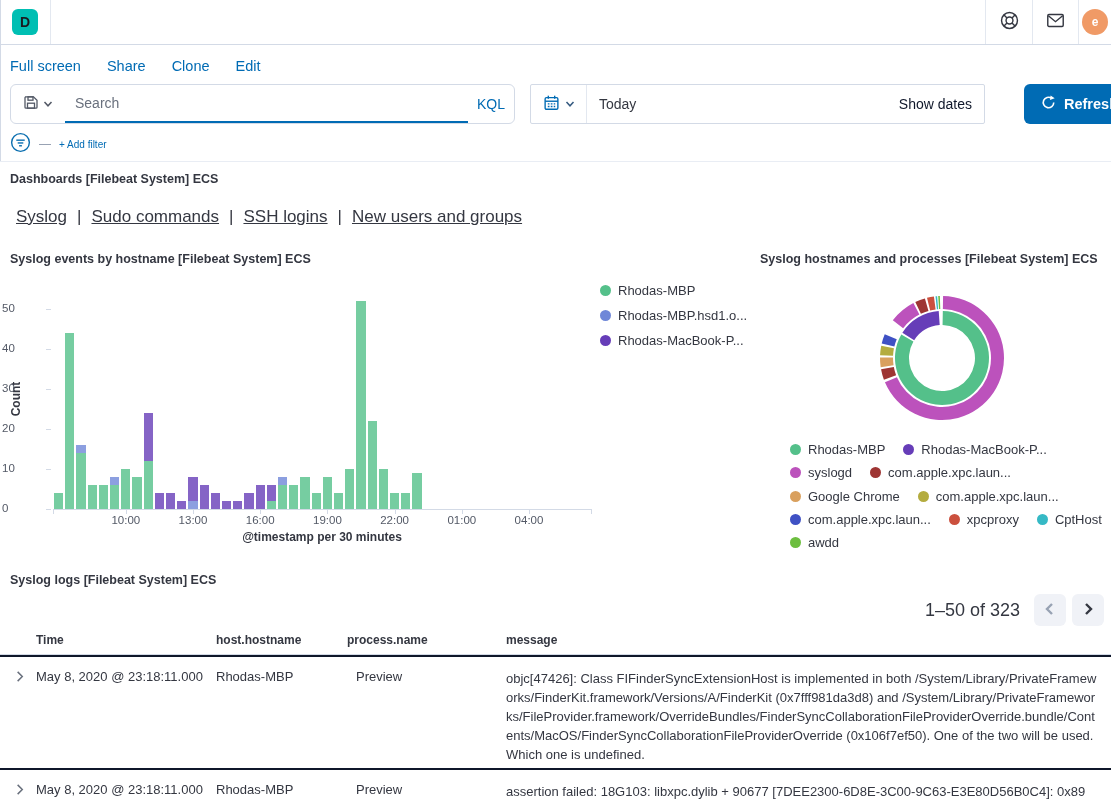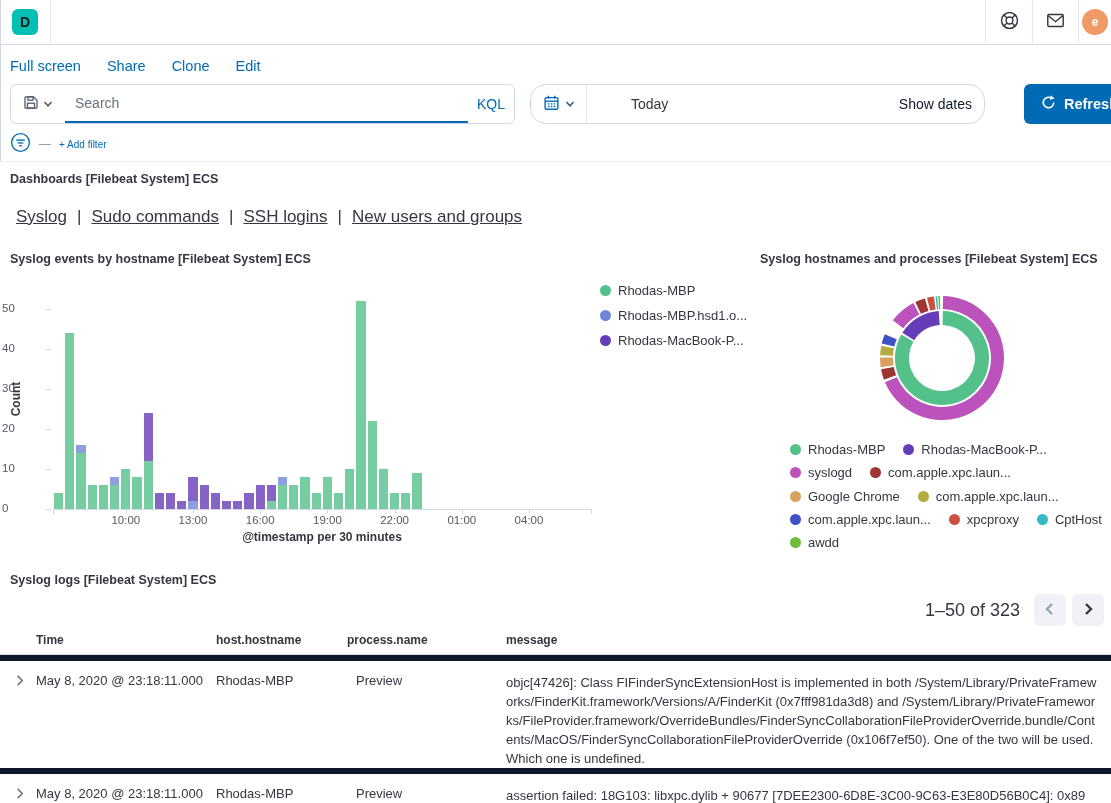--- a/index.html
+++ b/index.html
@@ -24,21 +24,21 @@
   
   .tbar { position:absolute; left:10px; top:48px; height:36px; display:flex; align-items:center; gap:26px; }
   .tbar a { color:#006bb4; font-size:14.5px; text-decoration:none; cursor:pointer; }
 
   
   .qwrap { position:absolute; left:10px; top:84px; width:505px; height:40px; border:1px solid #d3dae6; border-radius:6px; background:#fff; display:flex; align-items:stretch; }
   .q-addon { width:54px; display:flex; align-items:center; justify-content:center; gap:4px; cursor:pointer; }
   .q-input { flex:1; border:none; outline:none; border-bottom:2px solid #006bb4; font-size:14px; padding:0 10px; color:#343741; font-family:inherit; }
   .q-input::placeholder { color:#69707d; }
   .q-kql { width:46px; display:flex; align-items:center; justify-content:center; color:#006bb4; font-size:14px; cursor:pointer; }
-  .dwrap { position:absolute; left:530px; top:84px; width:455px; height:40px; border:1px solid #d3dae6; border-radius:16px; background:#fff; display:flex; align-items:center;gap:32px; }
+  .dwrap { position:absolute; left:530px; top:84px; width:455px; height:40px; border:1px solid #d3dae6; border-radius:2px; background:#fff; display:flex; align-items:center; }
   .d-addon { width:56px; height:100%; display:flex; align-items:center; justify-content:center; gap:5px; border-right:1px solid #e3e8f0; cursor:pointer; }
   .d-value { font-size:14px; color:#343741; padding-left:12px; cursor:pointer; }
   .d-show { margin-left:auto; padding-right:12px; color:#0f172a; font-size:14px; cursor:pointer; }
   .refresh { position:absolute; left:1000px; top:84px; width:111px; height:40px; background:#006bb4; border:none; border-radius:6px;
              color:#fff; font-size:14.5px; font-weight:bold; display:flex; align-items:center; justify-content:center; gap:8px; cursor:pointer; font-family:inherit;margin-left:24px; }
 
   
   .fbar { position:absolute; left:10px; top:130px; height:28px; display:flex; align-items:center; gap:8px; }
   .f-dash { width:12px; height:1px; background:#98a2b3; }
   .f-add { color:#006bb4; font-size:10px; cursor:pointer; }
@@ -66,21 +66,21 @@
 
   
   .pie-legend { position:absolute; left:790px; top:438px; display:flex; flex-direction:column; gap:0; }
   .pie-row { display:flex; gap:18px; height:23.3px; align-items:center; }
 
   
   .pg-text { position:absolute; left:700px; top:600px; width:320px; text-align:right; font-size:18px; color:#343741; }
   .pg-btn { position:absolute; top:594px; width:32px; height:32px; border:none; border-radius:6px; background:#f0f2f7; display:flex; align-items:center; justify-content:center; cursor:pointer; }
   .thead { position:absolute; left:0; top:633px; width:1111px; height:22px; border-bottom:1px solid #d3dae6; font-size:12px; font-weight:bold; color:#343741; }
   .th { position:absolute; top:0; }
-  .trow { position:absolute; left:0; width:1111px; border-top:6px solid #0f172a; font-size:13px; color:#343741; }
+  .trow { position:absolute; left:0; width:1111px; border-top:2px solid #0f172a; font-size:13px; color:#343741; }
   .td { position:absolute; top:12px; }
   .td-msg { line-height:19px; word-break:break-all; }
   .expander { position:absolute; left:10px; top:10px; width:18px; height:18px; background:none; border:none; cursor:pointer; display:flex; align-items:center; justify-content:center; }
 </style>
 </head>
 <body>
 
 <div id="root">
 
   <div class="hdr">

